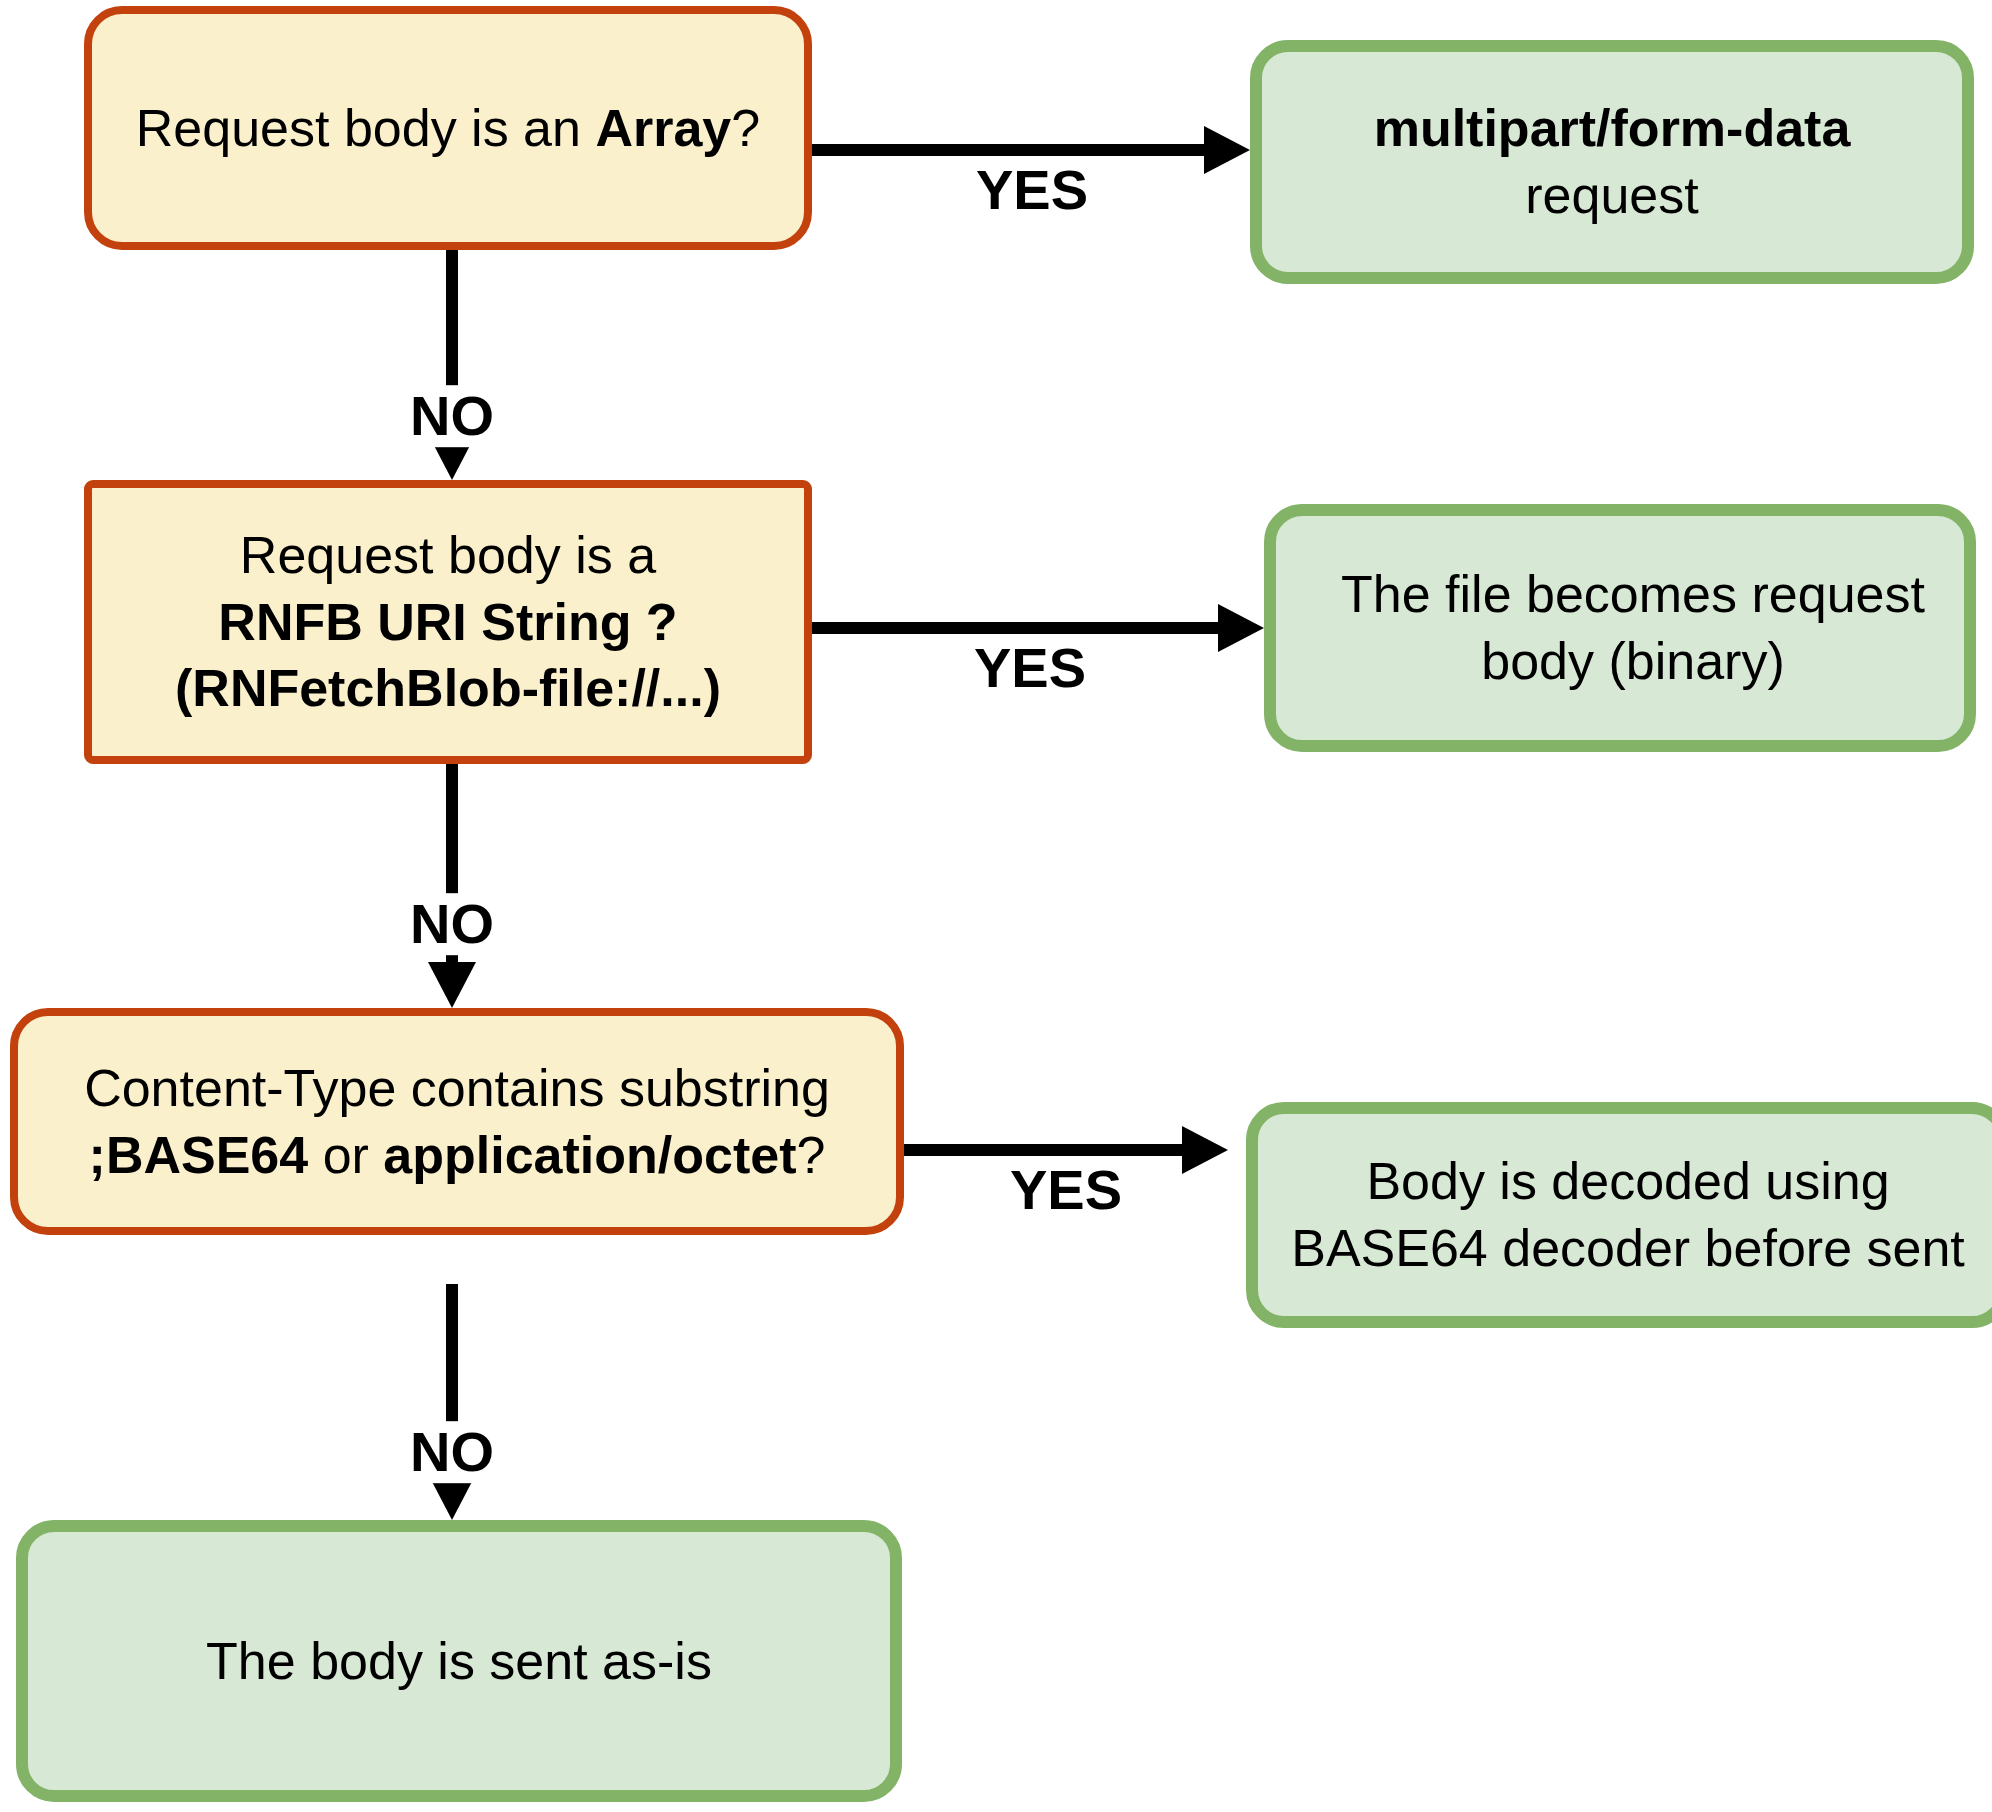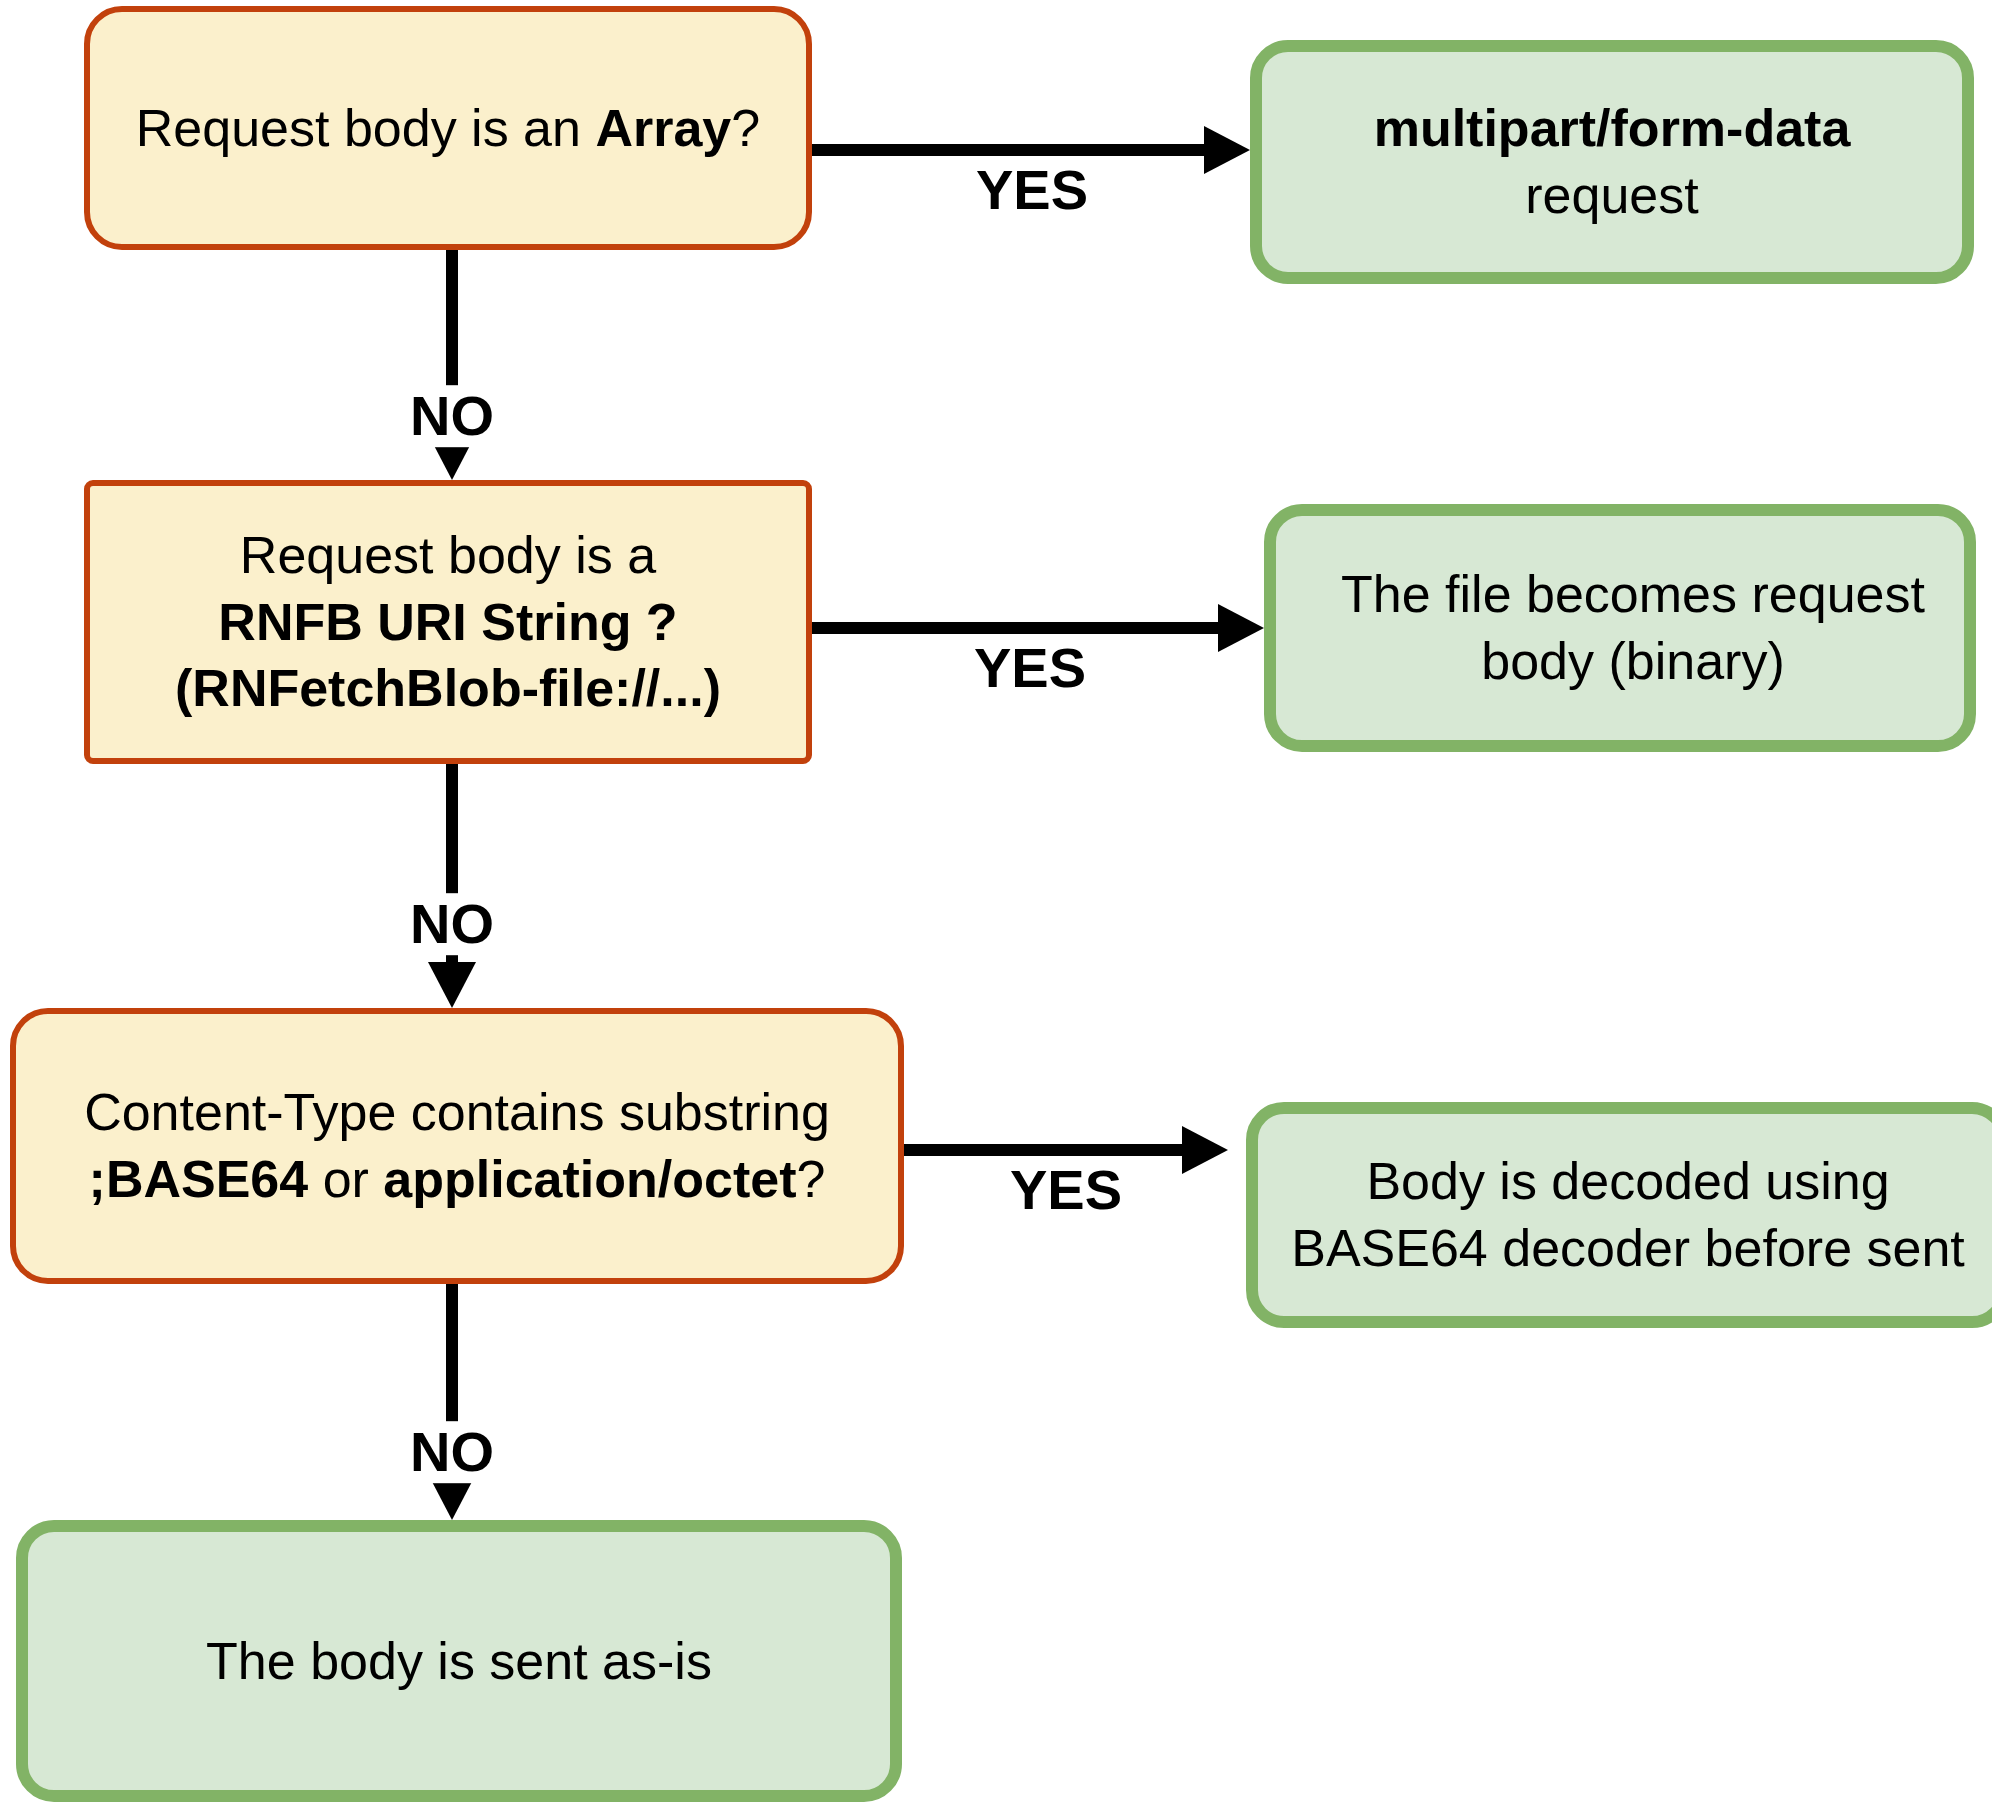--- a/index.html
+++ b/index.html
@@ -24,21 +24,21 @@
     flex-direction: column;
     align-items: center;
     justify-content: center;
     text-align: center;
     font-size: 52px;
     line-height: 1.28;
     padding: 0 18px;
   }
   .box.q {
     background: #FBF0CC;
-    border: 6px solid #c2410c;
+    border: 8px solid #c2410c;
   }
   .box.r {
     background: #D7E8D4;
     border: 12px solid #82B366;
   }
   .ln { width: 100%; }
   .hline {
     position: absolute;
     height: 12px;
     background: #000000;
@@ -106,21 +106,21 @@
   </div>
 
   <div class="hline" style="left:812px; top:622px; width:412px;"></div>
   <div class="head-right" style="left:1218px; top:604px;"></div>
   <div class="edge-label" style="left:1030px; top:628px;">YES</div>
 
   <div class="vline" style="left:446px; top:764px; height:200px;"></div>
   <div class="head-down" style="left:428px; top:962px;"></div>
   <div class="edge-label" style="left:452px; top:884px;">NO</div>
 
-  <div class="box q" style="left:10px; top:1008px; width:894px; height:276px;">
+  <div class="box q" style="left:10px; top:1008px; width:894px; height:227px;">
     <div class="ln"><span>Content-Type contains substring</span></div>
     <div class="ln"><b>;BASE64</b><span> or </span><b>application/octet</b><span>?</span></div>
   </div>
 
   <div class="box r" style="left:1228px; top:1102px; width:764px; height:226px;margin-left:18px;">
     <div class="ln">Body is decoded using BASE64 decoder before sent</div>
   </div>
 
   <div class="hline" style="left:904px; top:1144px; width:284px;"></div>
   <div class="head-right" style="left:1182px; top:1126px;"></div>

